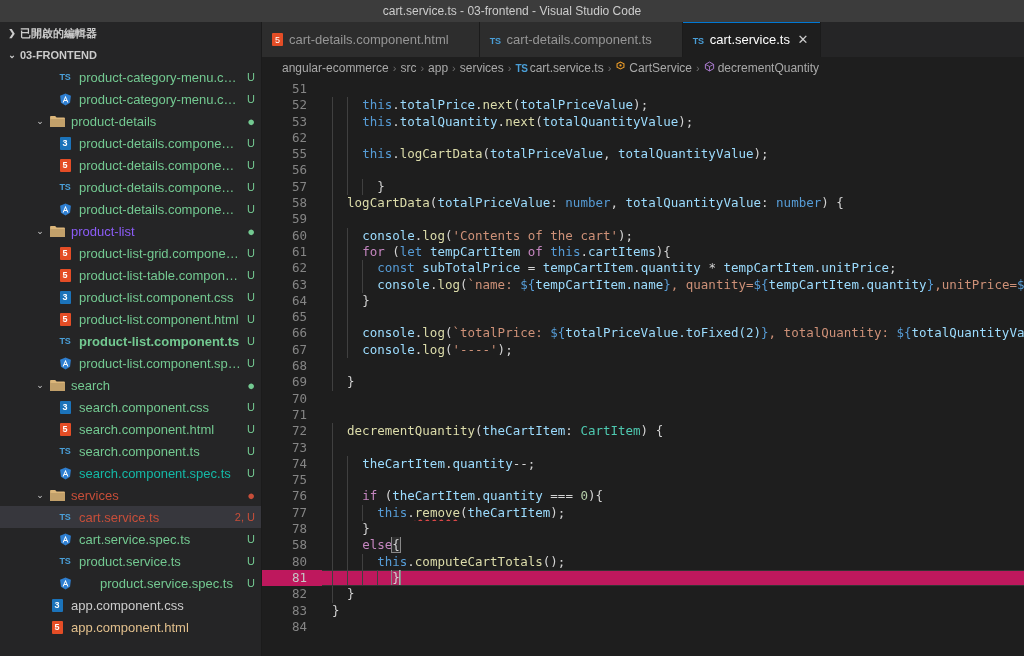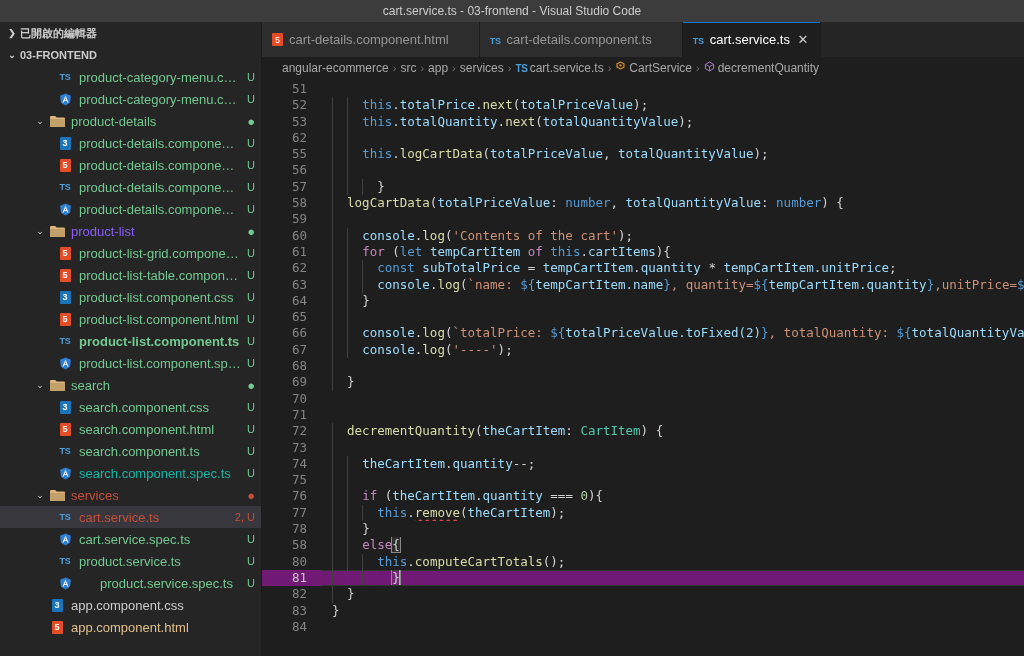--- a/index.html
+++ b/index.html
@@ -110,21 +110,21 @@
   .code {
     position:relative; flex:1; font-family:"DejaVu Sans Mono", monospace;
     font-size:12.5px; line-height:16.3px; padding-top:2px; overflow:hidden;
   }
   .cline { height:16.3px; position:relative; white-space:pre; }
   .cline .lnum {
     position:absolute; left:0; width:45px; text-align:right;
     color:#858585; font-size:12.5px;
   }
   .cline .ctext { position:absolute; left:70px; right:0; overflow:hidden; }
-  .cline.active-line { background:#701a75; }
+  .cline.active-line { background:#be185d; }
   .cline.active-line::before {
     content:""; position:absolute; left:60px; right:0; top:0; height:1px; background:#333333;
   }
   .cline.active-line::after {
     content:""; position:absolute; left:60px; right:0; bottom:0; height:1px; background:#333333;
   }
   .cline.active-line .lnum { color:#c6c6c6; }
 
   
   .iguide { position:absolute; top:0; width:1px; height:16.3px; background:#404040; }

